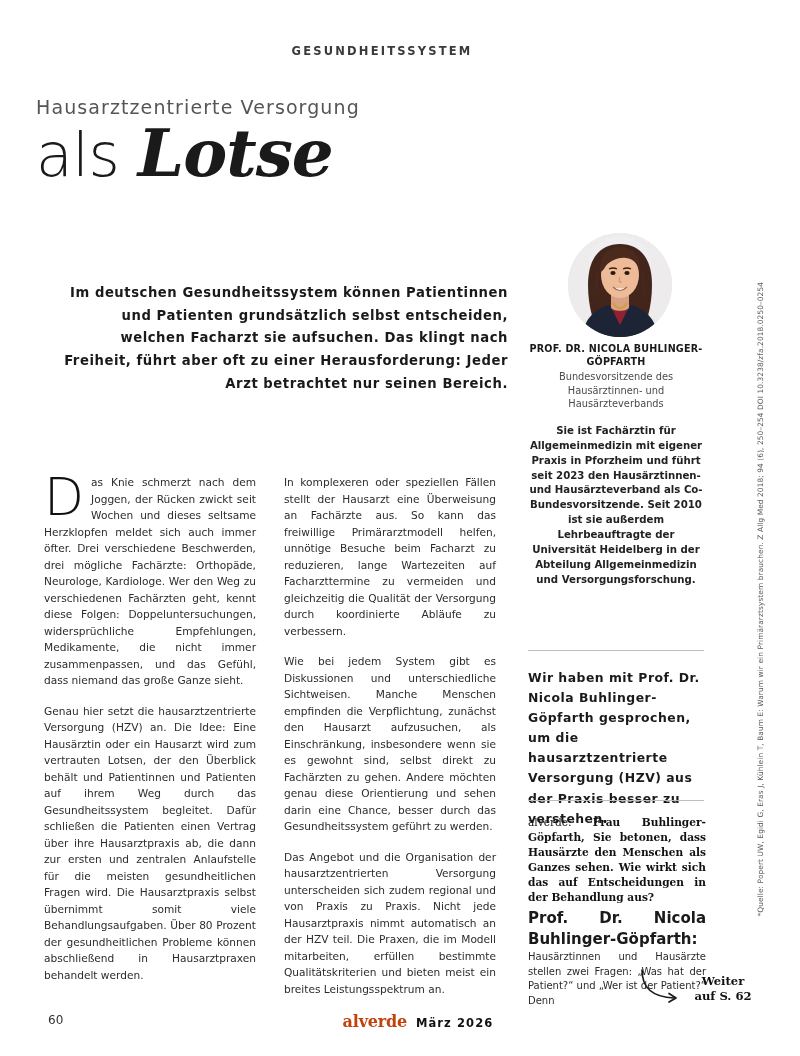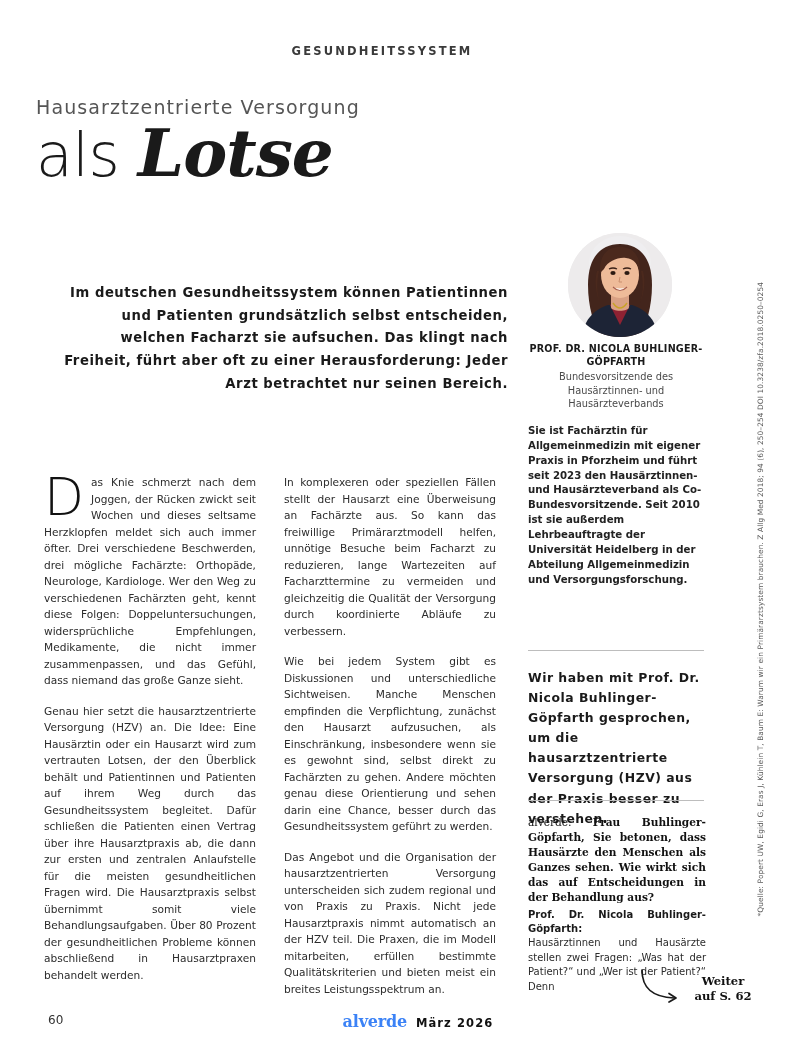--- a/index.html
+++ b/index.html
@@ -129,21 +129,21 @@
     font-weight: 400;
     line-height: 1.38;
     color: #4a4a4a;
   }
   .bio-text {
     margin-top: 13px;
     font-size: 10.2px;
     font-weight: 700;
     line-height: 1.46;
     color: #222;
-    text-align: left;
+    text-align: center;
   }
 
   
   .rule {
     position: absolute;
     left: 528px;
     width: 176px;
     height: 1px;
     background: #bdbdbd;
   }
@@ -179,21 +179,21 @@
   }
   .iv-q .src {
     font-weight: 400;
   }
   .iv-q .qtext {
     font-weight: 700;
   }
   .iv-speaker {
     margin-top: 3px;
     font-family: "DejaVu Sans", sans-serif;
-    font-size: 10px;
+    font-size: 15px;
     font-weight: 700;
     line-height: 1.4;
   }
   .iv-a {
     font-family: "DejaVu Sans", sans-serif;
     font-size: 10px;
     font-weight: 400;
     line-height: 1.45;
     color: #2b2b2b;
     text-align: justify;
@@ -278,21 +278,21 @@
     width: 800px;
     text-align: center;
     padding-left: 36px;
     box-sizing: border-box;
   }
   .footer-logo {
     font-family: "DejaVu Serif", serif;
     font-weight: 700;
     font-size: 16px;
     letter-spacing: -0.2px;
-    color: #3b82f6;
+    color: #c2410c;
   }
   .footer-date {
     font-family: "DejaVu Sans", sans-serif;
     font-weight: 700;
     font-size: 11.5px;
     letter-spacing: 1.1px;
     color: #111;
     margin-left: 9px;
     margin-top: 37px;
   }

